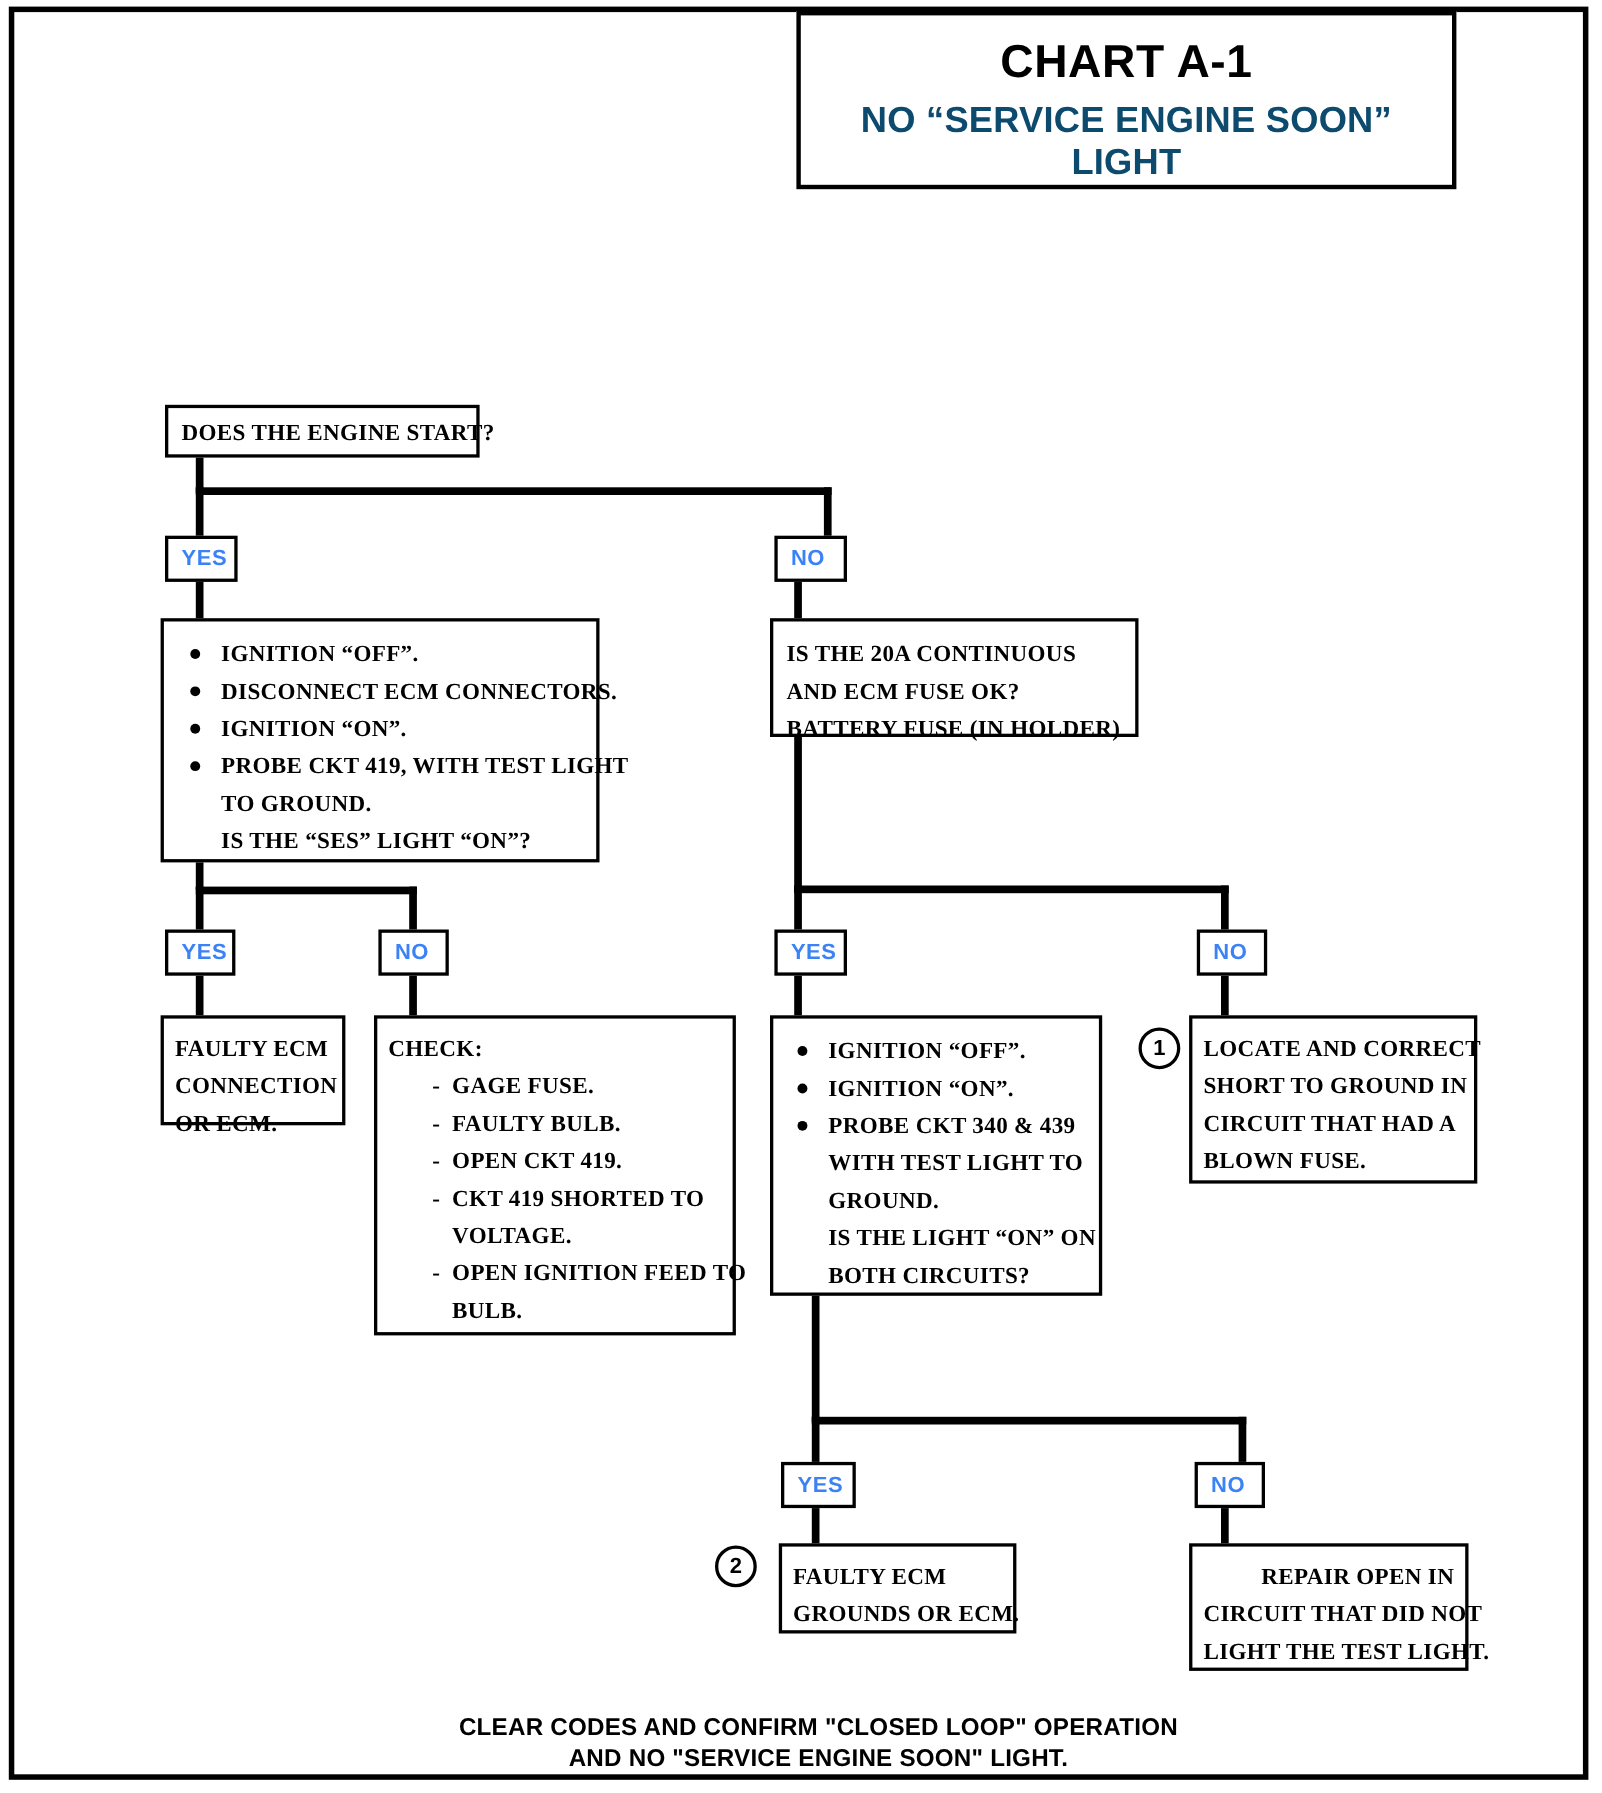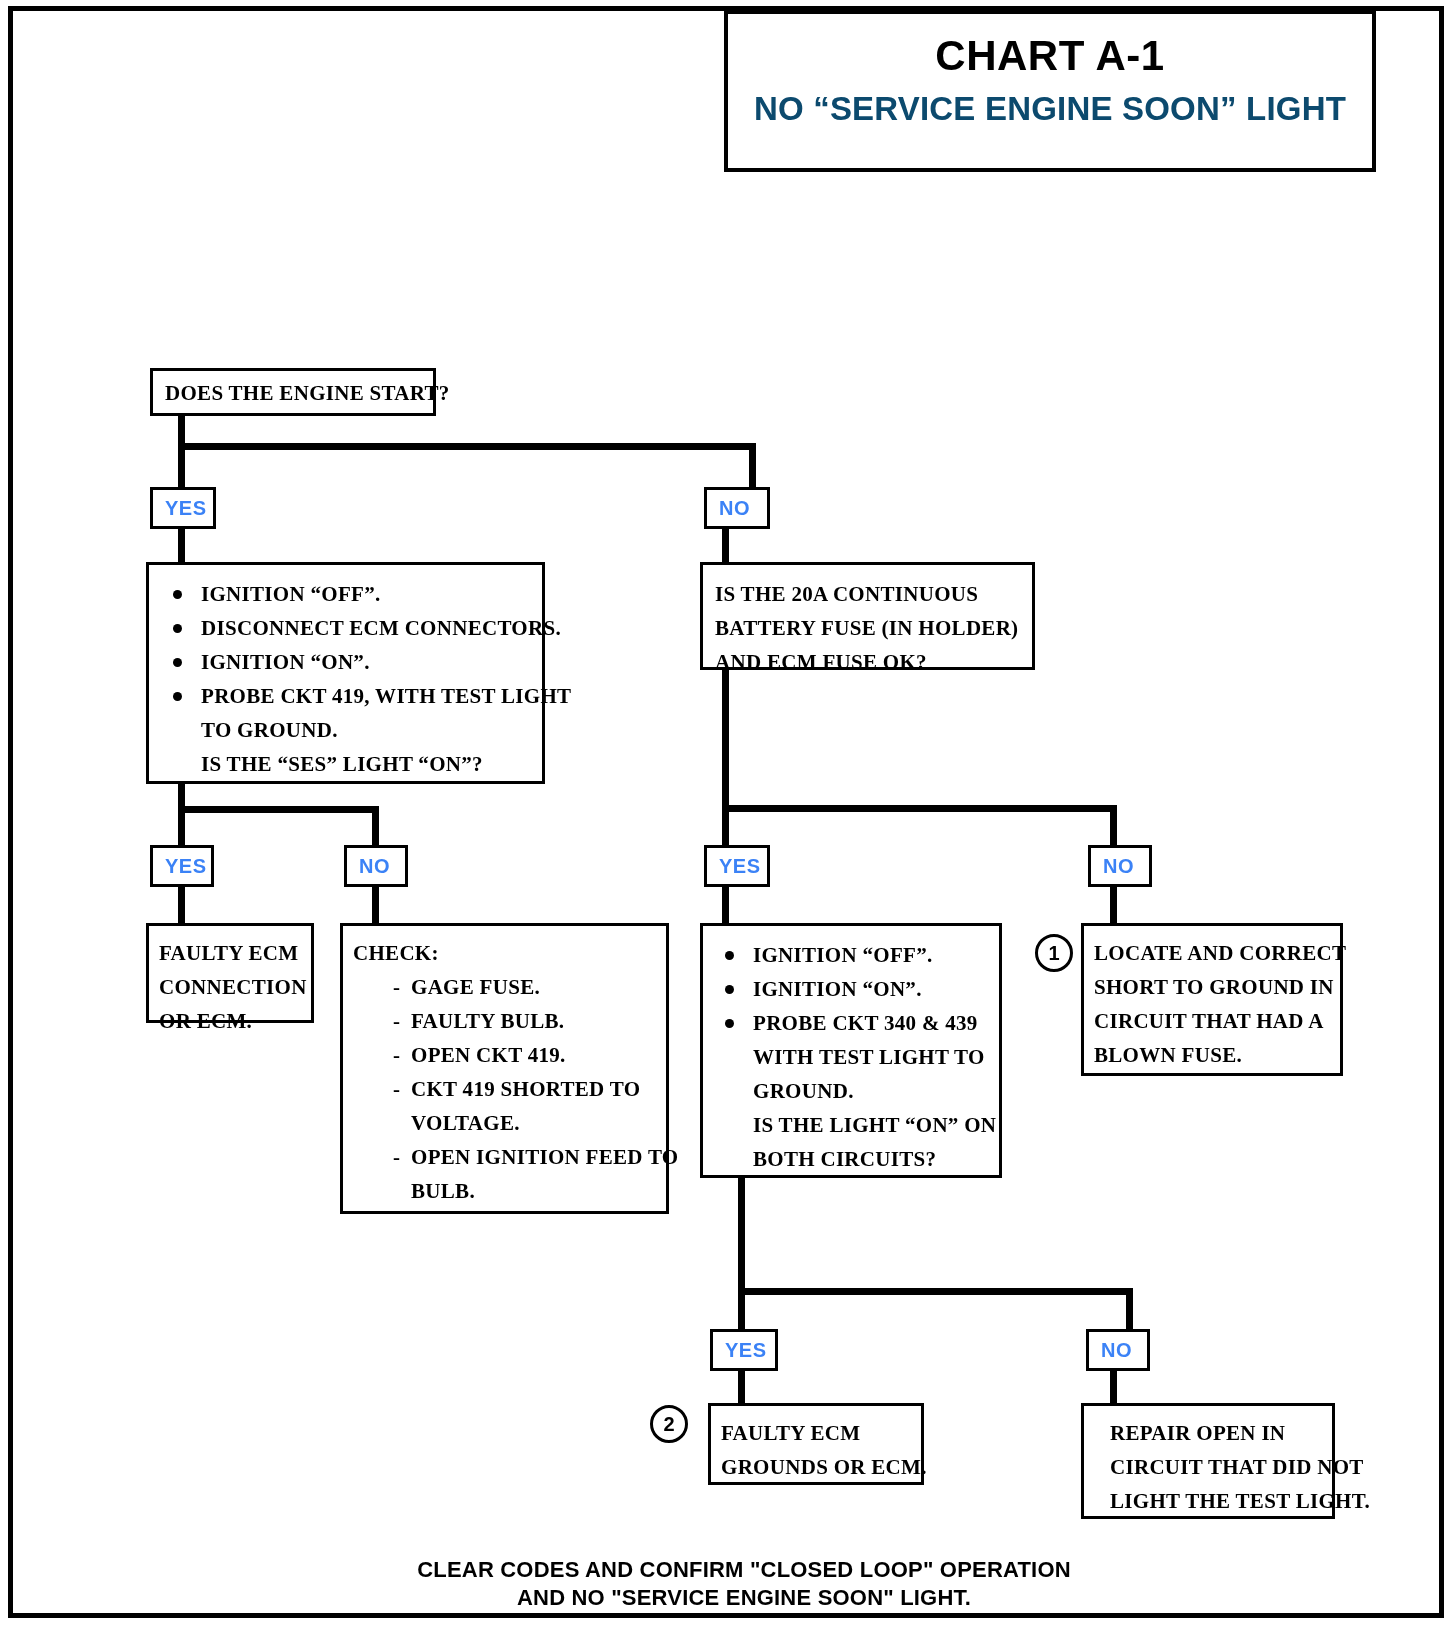--- a/index.html
+++ b/index.html
@@ -25,21 +25,21 @@
     width: 1436px;
     height: 1612px;
     border: 5px solid #000;
     box-sizing: border-box;
   }
   
   .title-block {
     position: absolute;
     left: 724px;
     top: 10px;
-    width: 652px;
+    width: 600px;
     height: 162px;
     border: 4px solid #000;
     box-sizing: border-box;
     background: #fff;
     text-align: center;
   }
   .title-main {
     font-size: 42px;
     font-weight: bold;
     letter-spacing: 0.5px;
@@ -215,22 +215,22 @@
         <li class="has-bullet">PROBE CKT 419, WITH TEST LIGHT</li>
         <li class="cont">TO GROUND.</li>
         <li class="cont">IS THE “SES” LIGHT “ON”?</li>
       </ul>
     </div>
   </div>
 
   <div class="box" style="left:700px; top:562px; width:335px; height:108px;">
     <div class="box-inner" style="padding:12px 12px;">
       <div class="tline">IS THE 20A CONTINUOUS</div>
+      <div class="tline">AND ECM FUSE OK?</div>
       <div class="tline">BATTERY FUSE  (IN HOLDER)</div>
-      <div class="tline">AND ECM FUSE OK?</div>
     </div>
   </div>
 
   <div class="ln" style="left:178px; top:784px; width:7px; height:25px;"></div>
   <div class="ln" style="left:178px; top:806px; width:201px; height:7px;"></div>
   <div class="ln" style="left:178px; top:806px; width:7px; height:42px;"></div>
   <div class="ln" style="left:372px; top:806px; width:7px; height:42px;"></div>
 
   <div class="yn" style="left:150px; top:845px; width:64px; height:42px;">
     <span>YES</span>
@@ -323,21 +323,21 @@
     <span>2</span>
   </div>
   <div class="box" style="left:708px; top:1403px; width:216px; height:82px;">
     <div class="box-inner" style="padding:10px 10px;">
       <div class="tline">FAULTY ECM</div>
       <div class="tline">GROUNDS OR ECM.</div>
     </div>
   </div>
 
   <div class="box" style="left:1081px; top:1403px; width:254px; height:116px;">
-    <div class="box-inner" style="padding:10px 26px;">
+    <div class="box-inner" style="padding:10px 10px;text-align:right;">
       <div class="tline">REPAIR OPEN IN</div>
       <div class="tline">CIRCUIT THAT DID NOT</div>
       <div class="tline">LIGHT THE TEST LIGHT.</div>
     </div>
   </div>
 
   <div class="footer-note">
     <div>CLEAR CODES AND CONFIRM "CLOSED LOOP" OPERATION</div>
     <div>AND NO "SERVICE ENGINE SOON" LIGHT.</div>
   </div>

